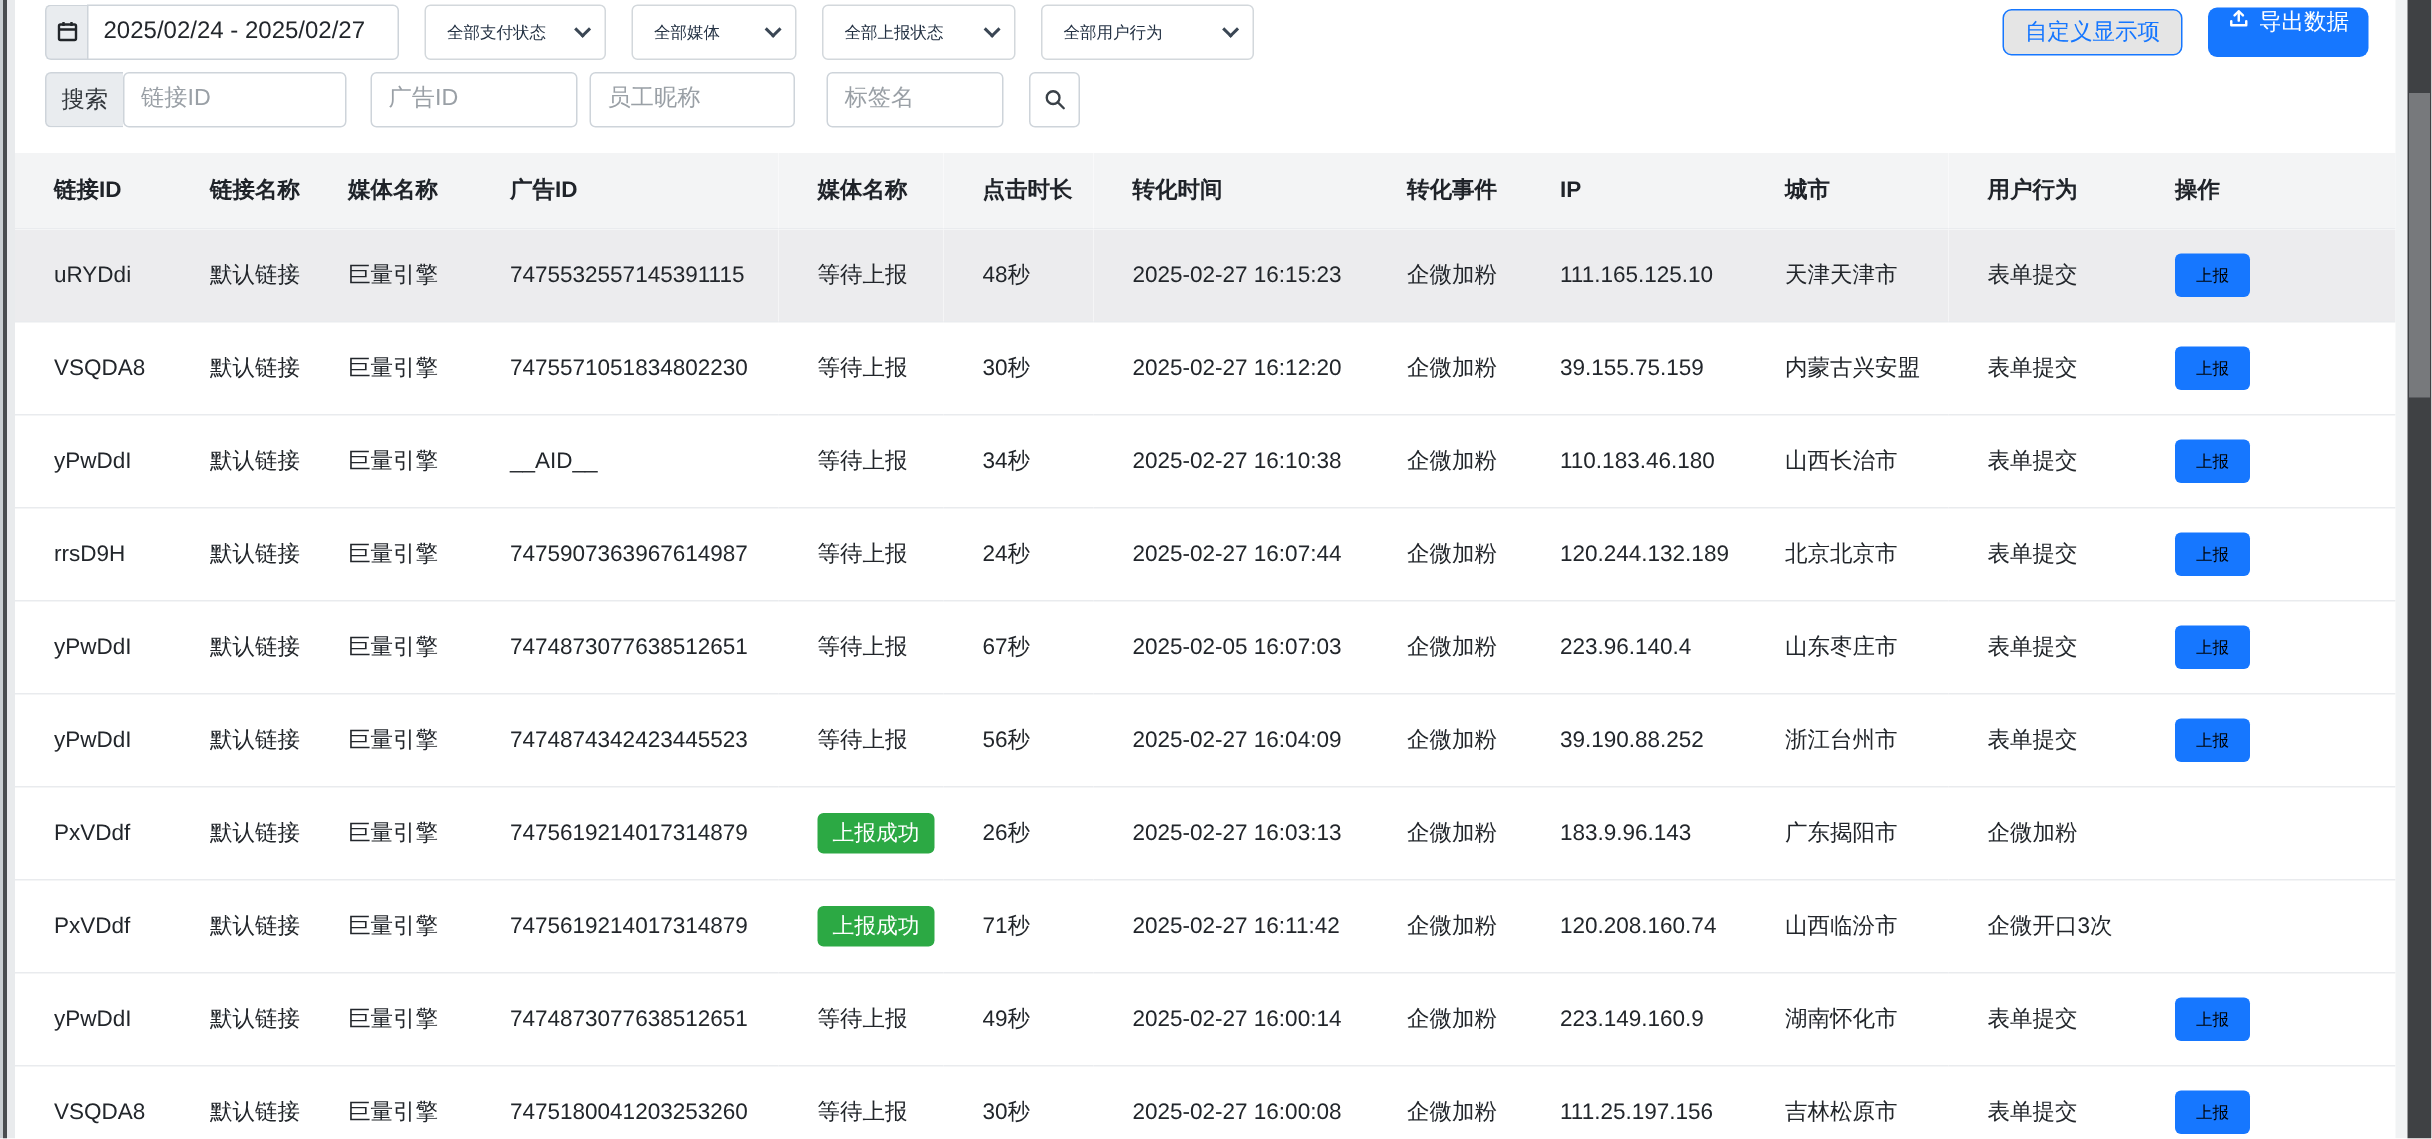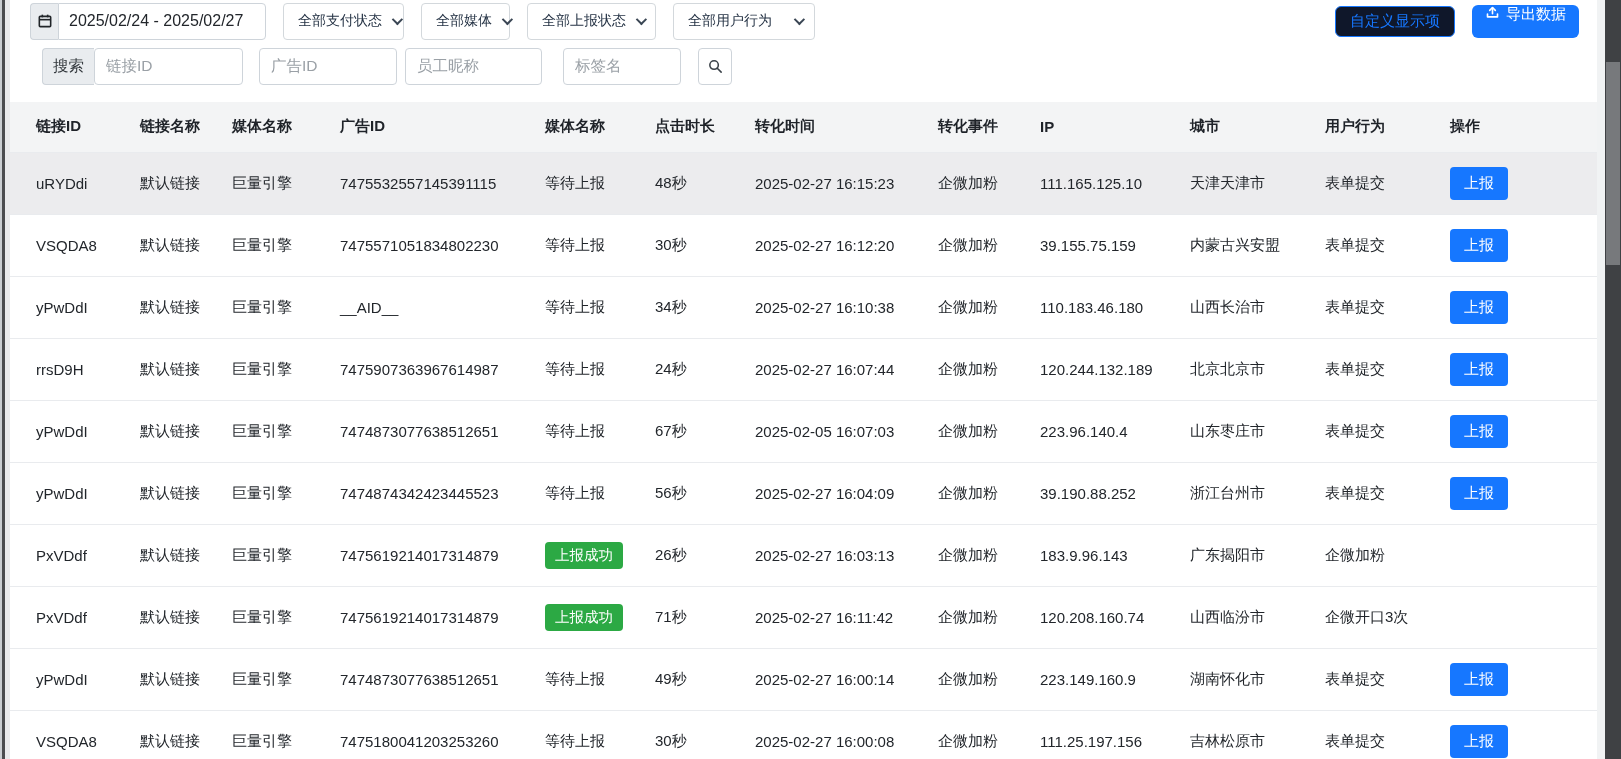--- a/index.html
+++ b/index.html
@@ -33,41 +33,41 @@
     width:28px;height:37px;background:#e9ecef;border:1px solid var(--border);
     border-right:none;border-radius:4px 0 0 4px;display:flex;align-items:center;justify-content:center;cursor:pointer;
   }
   .date-input{
     width:208px;height:37px;border:1px solid var(--border);border-radius:0 4px 4px 0;
     padding:0 10px;font-size:16px;color:#22262b;font-family:inherit;outline:none;
   }
   .select{
     height:37px;border:1px solid #d3d8dc;border-radius:4px;background:#fff;
     display:flex;align-items:center;justify-content:space-between;
-    padding:0 12px 0 14px;font-size:14px;color:#243244;cursor:pointer;gap:10px;white-space:nowrap;
-  }
-  .sel-payment{width:121px}.sel-media{width:89px}.sel-report{width:129px}.sel-behavior{width:142px}
+    padding:0 12px 0 14px;font-size:11px;color:#243244;cursor:pointer;gap:10px;white-space:nowrap;
+  }
+  .sel-payment{width:121px}.sel-media{width:110px}.sel-report{width:129px}.sel-behavior{width:142px}
   .chev{width:8px;height:8px;border-right:2px solid #3a4654;border-bottom:2px solid #3a4654;
     transform:rotate(45deg) translateY(-2px);flex:0 0 auto;}
   .tb-spacer{flex:1;}
   .btn-outline{
     height:31px;padding:0 14px;border:1px solid var(--primary);color:var(--primary);
-    background:#0f172a;border-radius:6px;font-size:15px;font-family:Liberation Mono, monospace;cursor:pointer;white-space:nowrap;
+    background:#e5e5e5;border-radius:6px;font-size:15px;font-family:Liberation Mono, monospace;cursor:pointer;white-space:nowrap;
   }
   .btn-primary{
     height:33px;padding:0 13px;border:none;color:#fff;background:var(--primary);
     border-radius:6px;font-size:15px;font-family:inherit;cursor:pointer;
     display:flex;align-items:flex-start;gap:6px;white-space:nowrap;
   }
   
   .search-row{display:flex;align-items:center;padding:8px 28px 0 20px;height:44px;}
   .ig-label{
     height:37px;background:#e9ecef;border:1px solid var(--border);border-right:none;
     border-radius:4px 0 0 4px;display:flex;align-items:center;padding:0 10px;
-    font-size:15.5px;color:#33383d;white-space:nowrap;margin-left:12px;
+    font-size:15.5px;color:#33383d;white-space:nowrap;
   }
   .search-row input{
     height:37px;border:1px solid var(--border);border-radius:4px;padding:0 11px;
     font-size:15.5px;font-family:inherit;color:#22262b;outline:none;
   }
   .search-row input::placeholder{color:#9aa0a6;}
   .in-link{width:149px;border-radius:0 4px 4px 0;}
   .in-ad{width:138px;margin-left:16px;}
   .in-nick{width:137px;margin-left:8px;}
   .in-tag{width:118px;margin-left:21px;}
@@ -89,22 +89,22 @@
   tbody tr.hl td{background:#ececee;}
   .c-link_id{width:104px}.c-link_name{width:92px}.c-media_name{width:108px}
   .c-ad_id{width:205px}.c-report_status{width:110px}.c-click_duration{width:100px}
   .c-convert_time{width:183px}.c-convert_event{width:102px}.c-ip{width:150px}
   .c-city{width:135px}.c-user_behavior{width:125px}.c-action{width:173px}
   .badge-success{
     display:inline-block;background:var(--success);color:#fff;font-size:14.5px;
     padding:4px 10px;border-radius:4px;
   }
   .btn-report{
-    background:var(--primary);color:#ffffff;border:none;border-radius:4px;
-    padding:7px 14px;font-size:15px;font-family:Liberation Sans, sans-serif;cursor:pointer;
+    background:var(--primary);color:#000000;border:none;border-radius:4px;
+    padding:7px 14px;font-size:11px;font-family:Liberation Sans, sans-serif;cursor:pointer;
   }
   svg{display:block;}
 </style>
 </head>
 <body>
 
 <div class="left-edge"></div>
 
 <div class="content">
 

